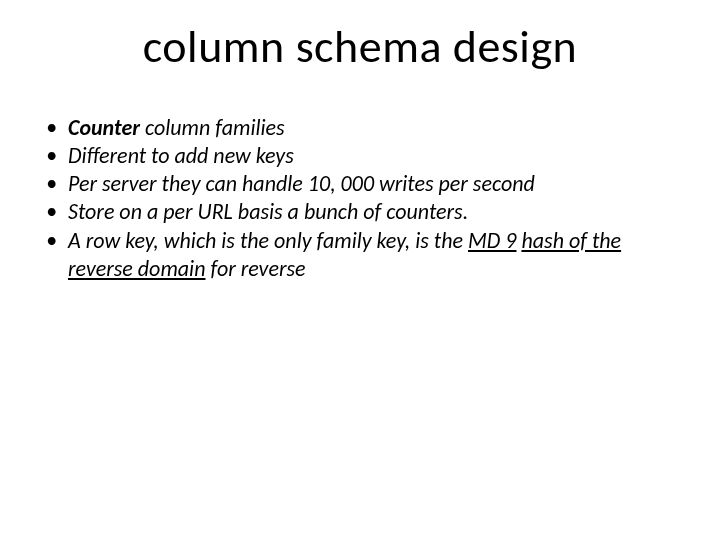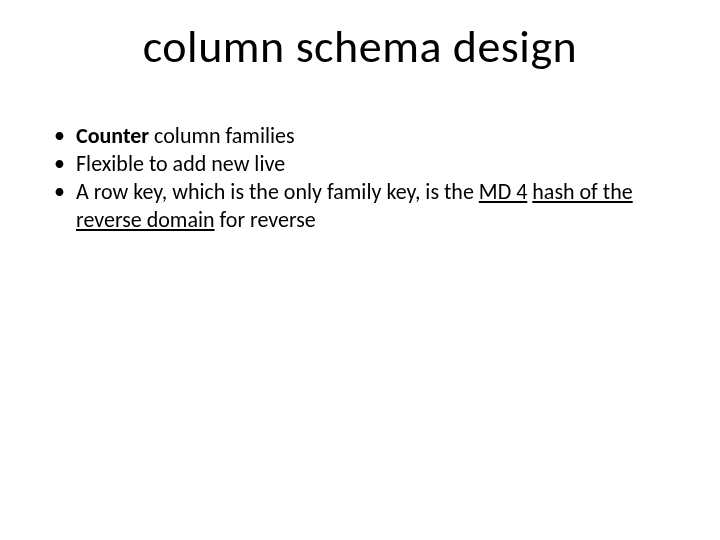--- a/index.html
+++ b/index.html
@@ -29,22 +29,23 @@
     letter-spacing: 0.5px;
   }
   .body {
     position: absolute;
     top: 114px;
     left: 40px;
     right: 30px;
   }
   ul.bullets {
     list-style: none;
-    margin: 8px;
+    margin: 0;
     padding: 0;
+    font-style: italic;
   }
   ul.bullets > li {
     position: relative;
     padding-left: 28px;
     font-size: 22px;
     line-height: 1.28;
     font-weight: 400;
   }
   ul.bullets > li::before {
     content: "•";
@@ -65,24 +66,30 @@
 
   <div class="body">
     <ul class="bullets">
 
       <li>
         <span class="bold">Counter</span><span> column families</span>
       </li>
 
 
       <li>
-        <span>Flexible to add new live</span>
+        <span>Different to add new keys</span>
       </li>
 
-
+      <li>
+        <span>Per server they can handle 10, 000 writes per second</span>
+      </li>
 
       <li>
-        <span>A row key, which is the only family key, is the </span><span class="u">MD 4</span><span> </span><span class="u">hash of the reverse domain</span><span> for reverse</span>
+        <span>Store on a per URL basis a bunch of counters.</span>
+      </li>
+
+      <li>
+        <span>A row key, which is the only family key, is the </span><span class="u">MD 9</span><span> </span><span class="u">hash of the reverse domain</span><span> for reverse</span>
       </li>
 
     </ul>
   </div>
 </div>
 
 </body></html>

